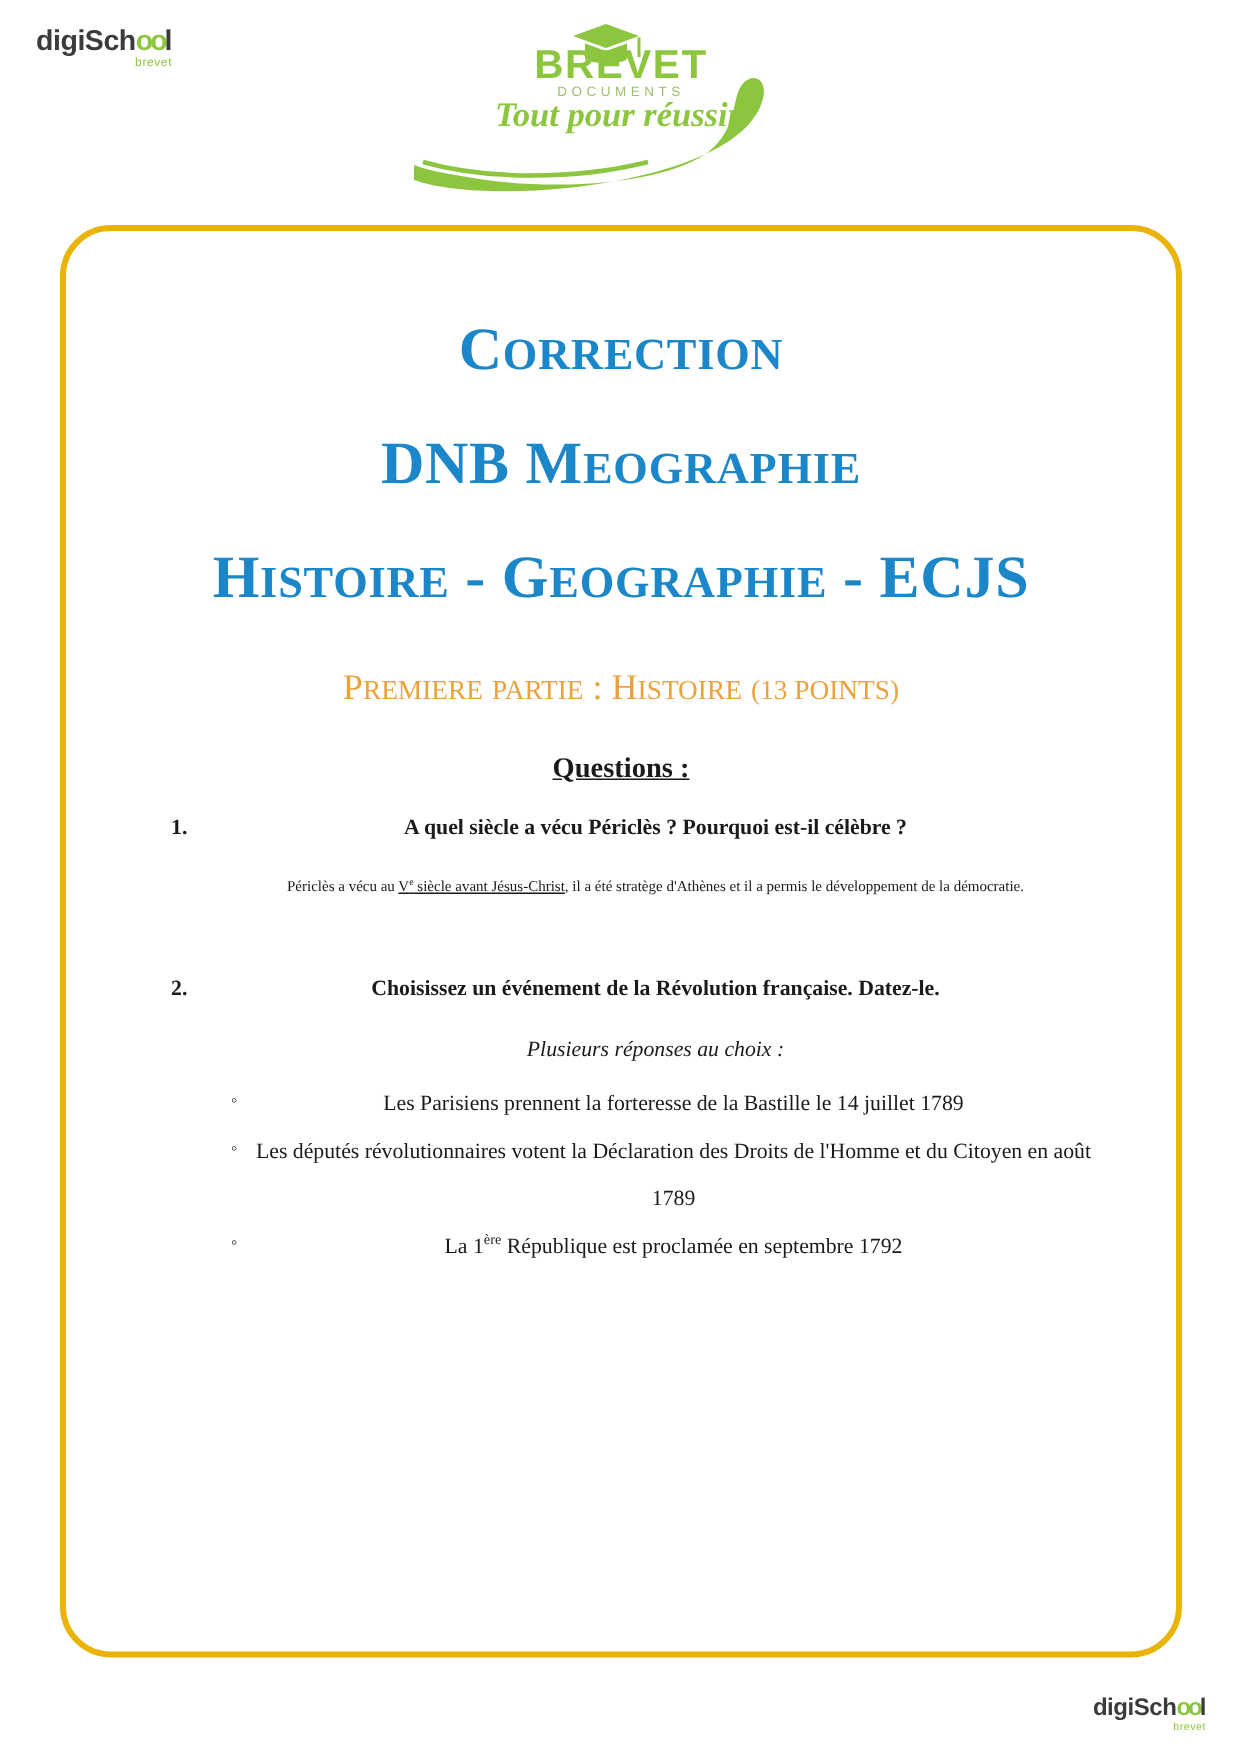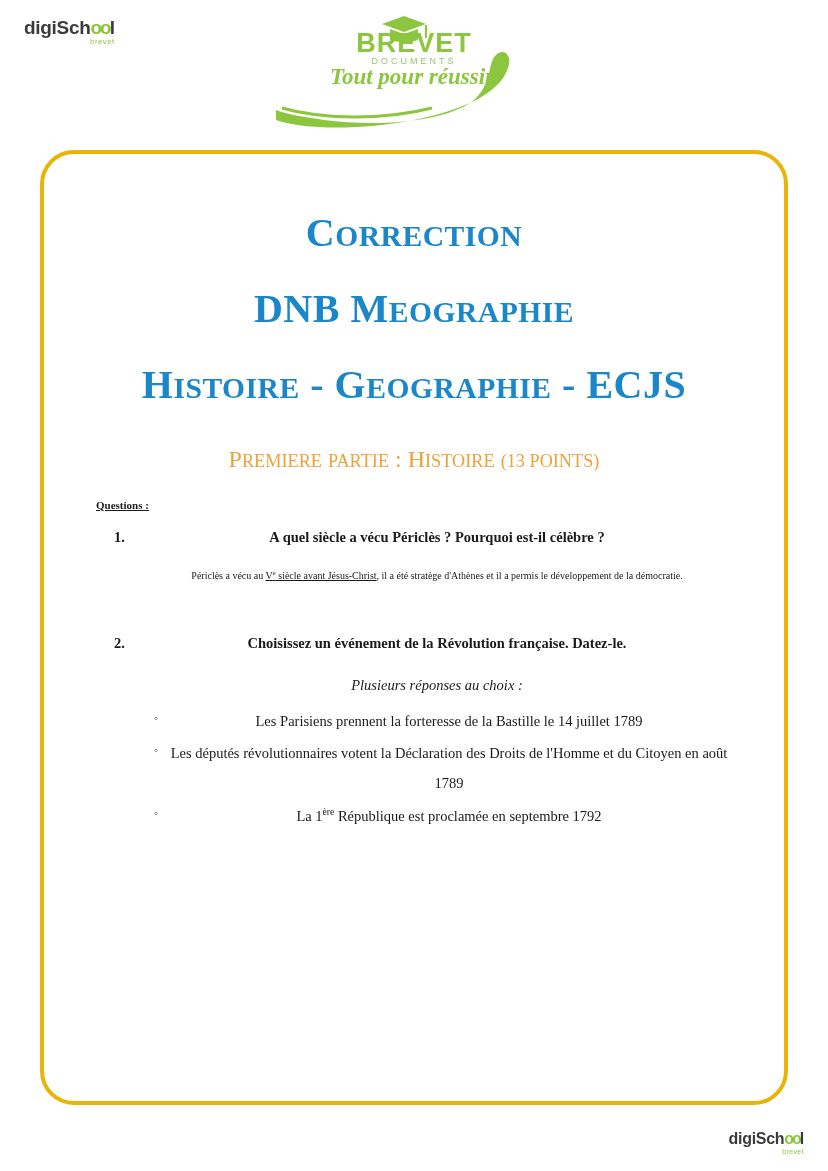--- a/index.html
+++ b/index.html
@@ -102,21 +102,22 @@
   
   .content {
     color: #1a1a1a;
     font-size: 14.5px;
     line-height: 1.9;
   }
   .questions-label {
     font-weight: bold;
     text-decoration: underline;
     margin: 0 0 8px 0;
-    font-size: 11px;
+    font-size: 19px;
+    text-align: center;
   }
   ol.q-list {
     margin: 0;
     padding: 0 0 0 46px;
     list-style: none;
     counter-reset: qn;
     text-align: center;
   }
   ol.q-list > li {
     counter-increment: qn;

